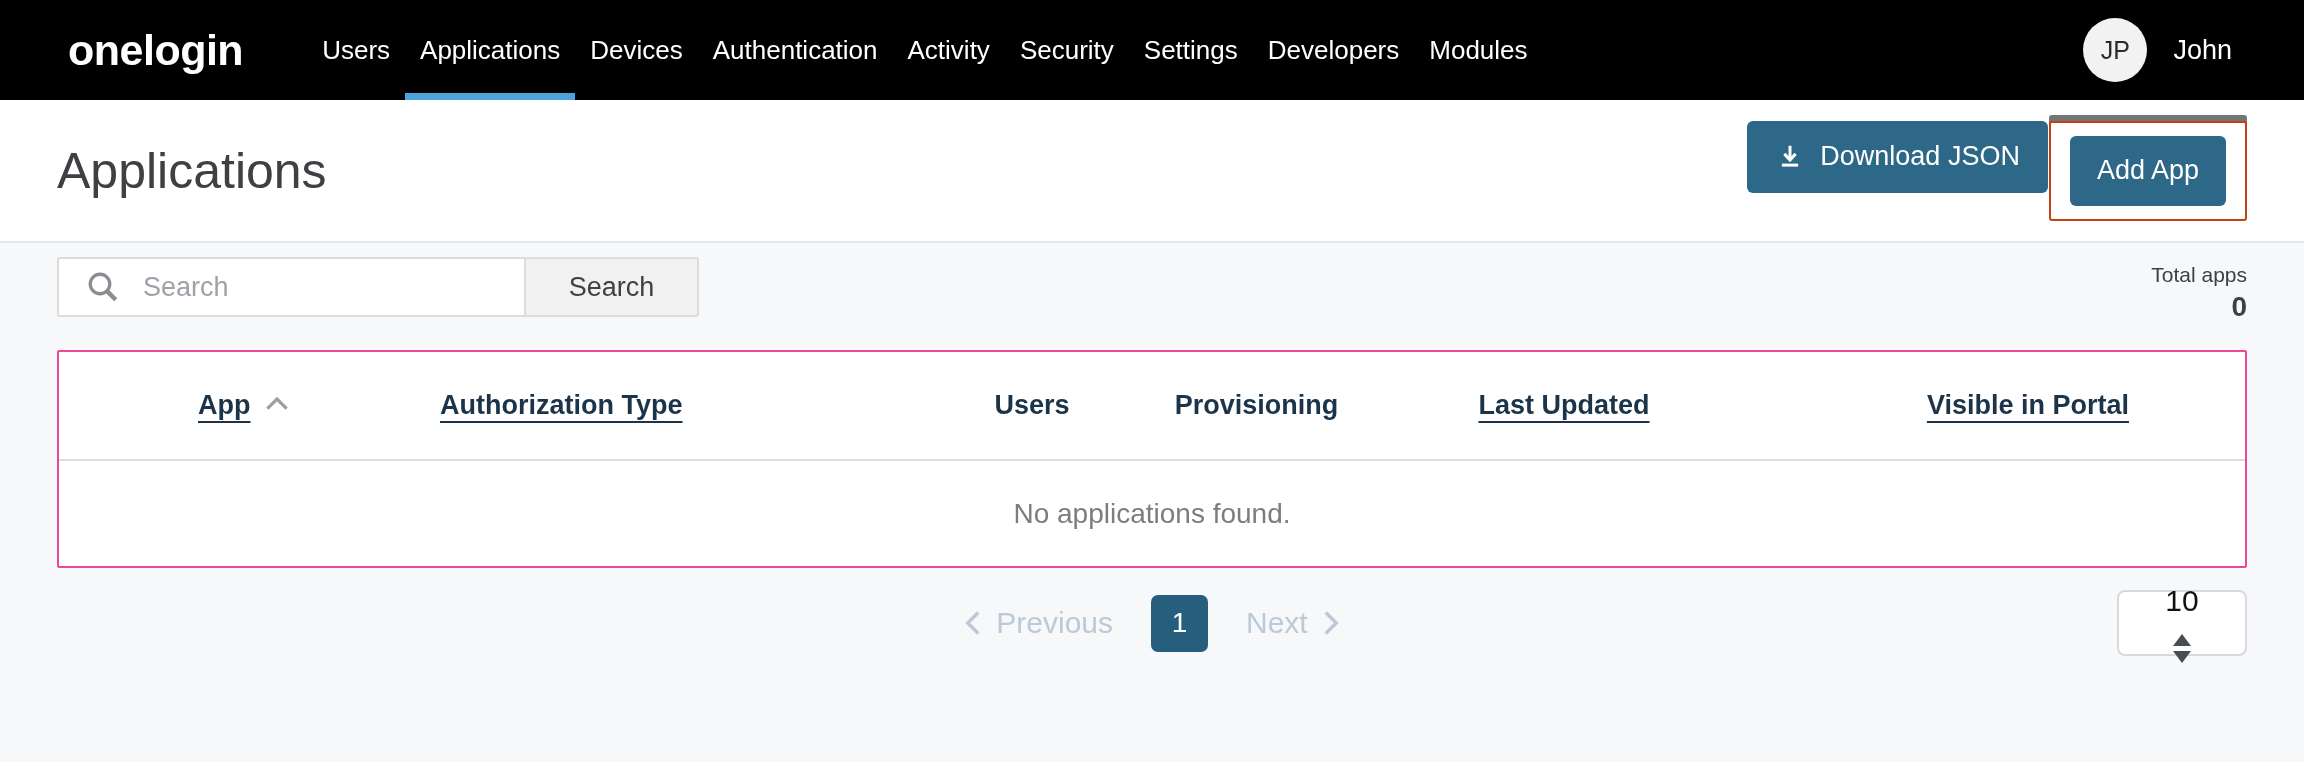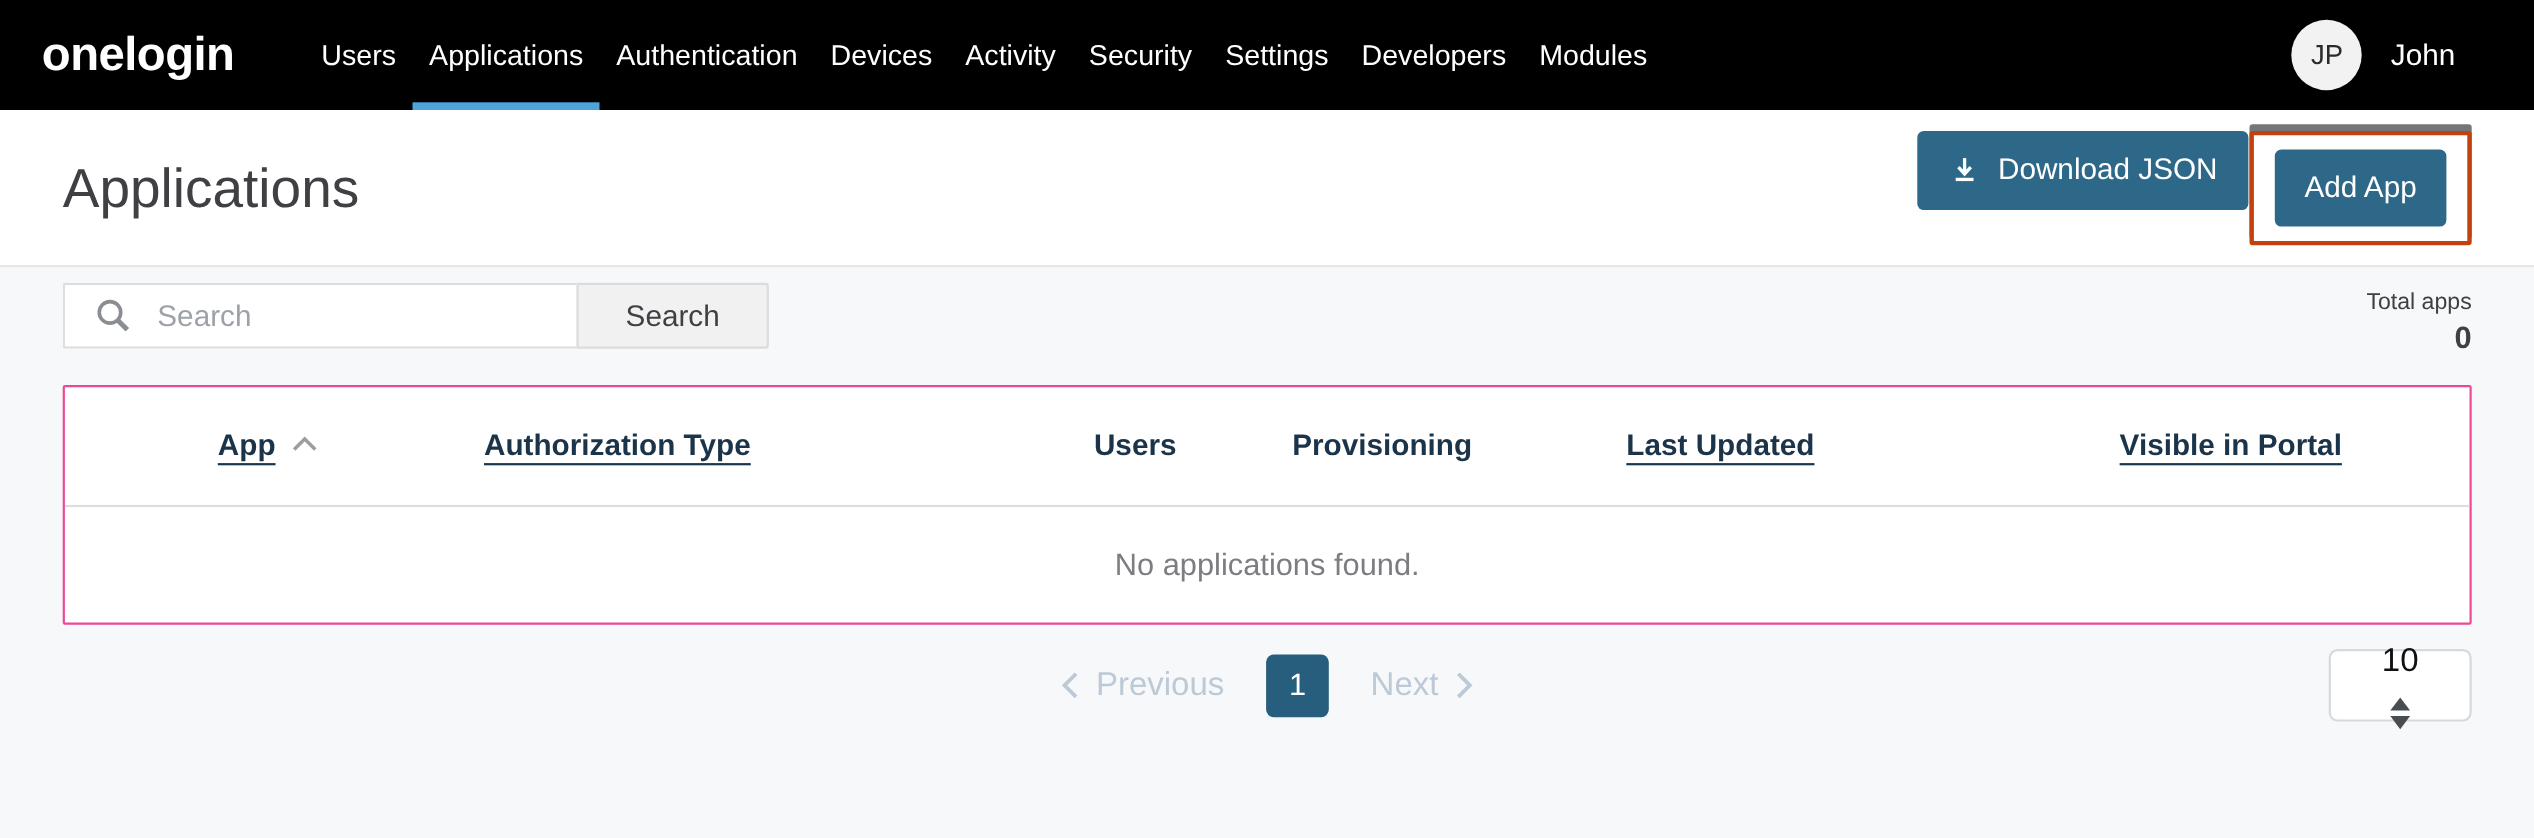--- a/index.html
+++ b/index.html
@@ -2,21 +2,21 @@
 <html><head>
 <meta charset="utf-8">
 <style>
   * { margin: 0; padding: 0; box-sizing: border-box; }
   html, body { width: 2304px; height: 762px; overflow: hidden; }
   body { font-family: "Liberation Sans", sans-serif; background: #f7f8fa; }
 
   
   .navbar {
     height: 100px; background: #000; display: flex; align-items: stretch;
-    padding: 0 72px 0 38px;
+    padding: 0 72px 0 68px;
   }
   .logo {
     font-size: 43px; font-weight: bold; color: #fff; letter-spacing: -0.5px;
     display: flex; align-items: center;
   }
   .nav-items { display: flex; margin-left: 64px; }
   .nav-item {
     display: flex; align-items: center; padding: 7px 15px 0 15px;
     color: #fff; font-size: 26px; cursor: pointer;
     border-bottom: 7px solid transparent;
@@ -38,21 +38,21 @@
   }
   .page-title { font-size: 50px; font-weight: 400; color: #3e4043; }
   .header-actions { display: flex; align-items: flex-start; }
   .btn-teal {
     background: #2e6888; color: #fff; border: none; border-radius: 6px;
     height: 72px; padding: 0 28px; font-size: 27px;
     font-family: "Liberation Sans", sans-serif;
     display: flex; align-items: center; gap: 15px; cursor: pointer;
   }
   .annotation-box {
-    border: 4px solid #c2410c; border-radius: 3px; padding: 13px 19px;
+    border: 2px solid #c2410c; border-radius: 3px; padding: 13px 19px;
     box-shadow: 0 -6px 0 0 #75767a; background: #fff; margin-left: 1px;
   }
   .annotation-box .btn-teal { height: 70px; padding: 0 27px; }
 
   
   .content { padding: 14px 57px 0 57px; height: 519px; }
   .toolbar { display: flex; justify-content: space-between; align-items: flex-start; margin-bottom: 27px; }
   .search-group { display: flex; height: 60px; }
   .search-input-wrap {
     width: 467px; background: #fff; border: 2px solid #dcdcdc; border-right: none;
@@ -124,22 +124,22 @@
 </head>
 <body>
 
 <div>
 
   <nav class="navbar">
     <div class="logo">onelogin</div>
     <div class="nav-items">
       <a class="nav-item">Users</a>
       <a class="nav-item active">Applications</a>
+      <a class="nav-item">Devices</a>
       <a class="nav-item">Authentication</a>
-      <a class="nav-item">Devices</a>
       <a class="nav-item">Activity</a>
       <a class="nav-item">Security</a>
       <a class="nav-item">Settings</a>
       <a class="nav-item">Developers</a>
       <a class="nav-item">Modules</a>
     </div>
     <div class="nav-user">
       <div class="avatar">
         <span>JP</span>
       </div>

